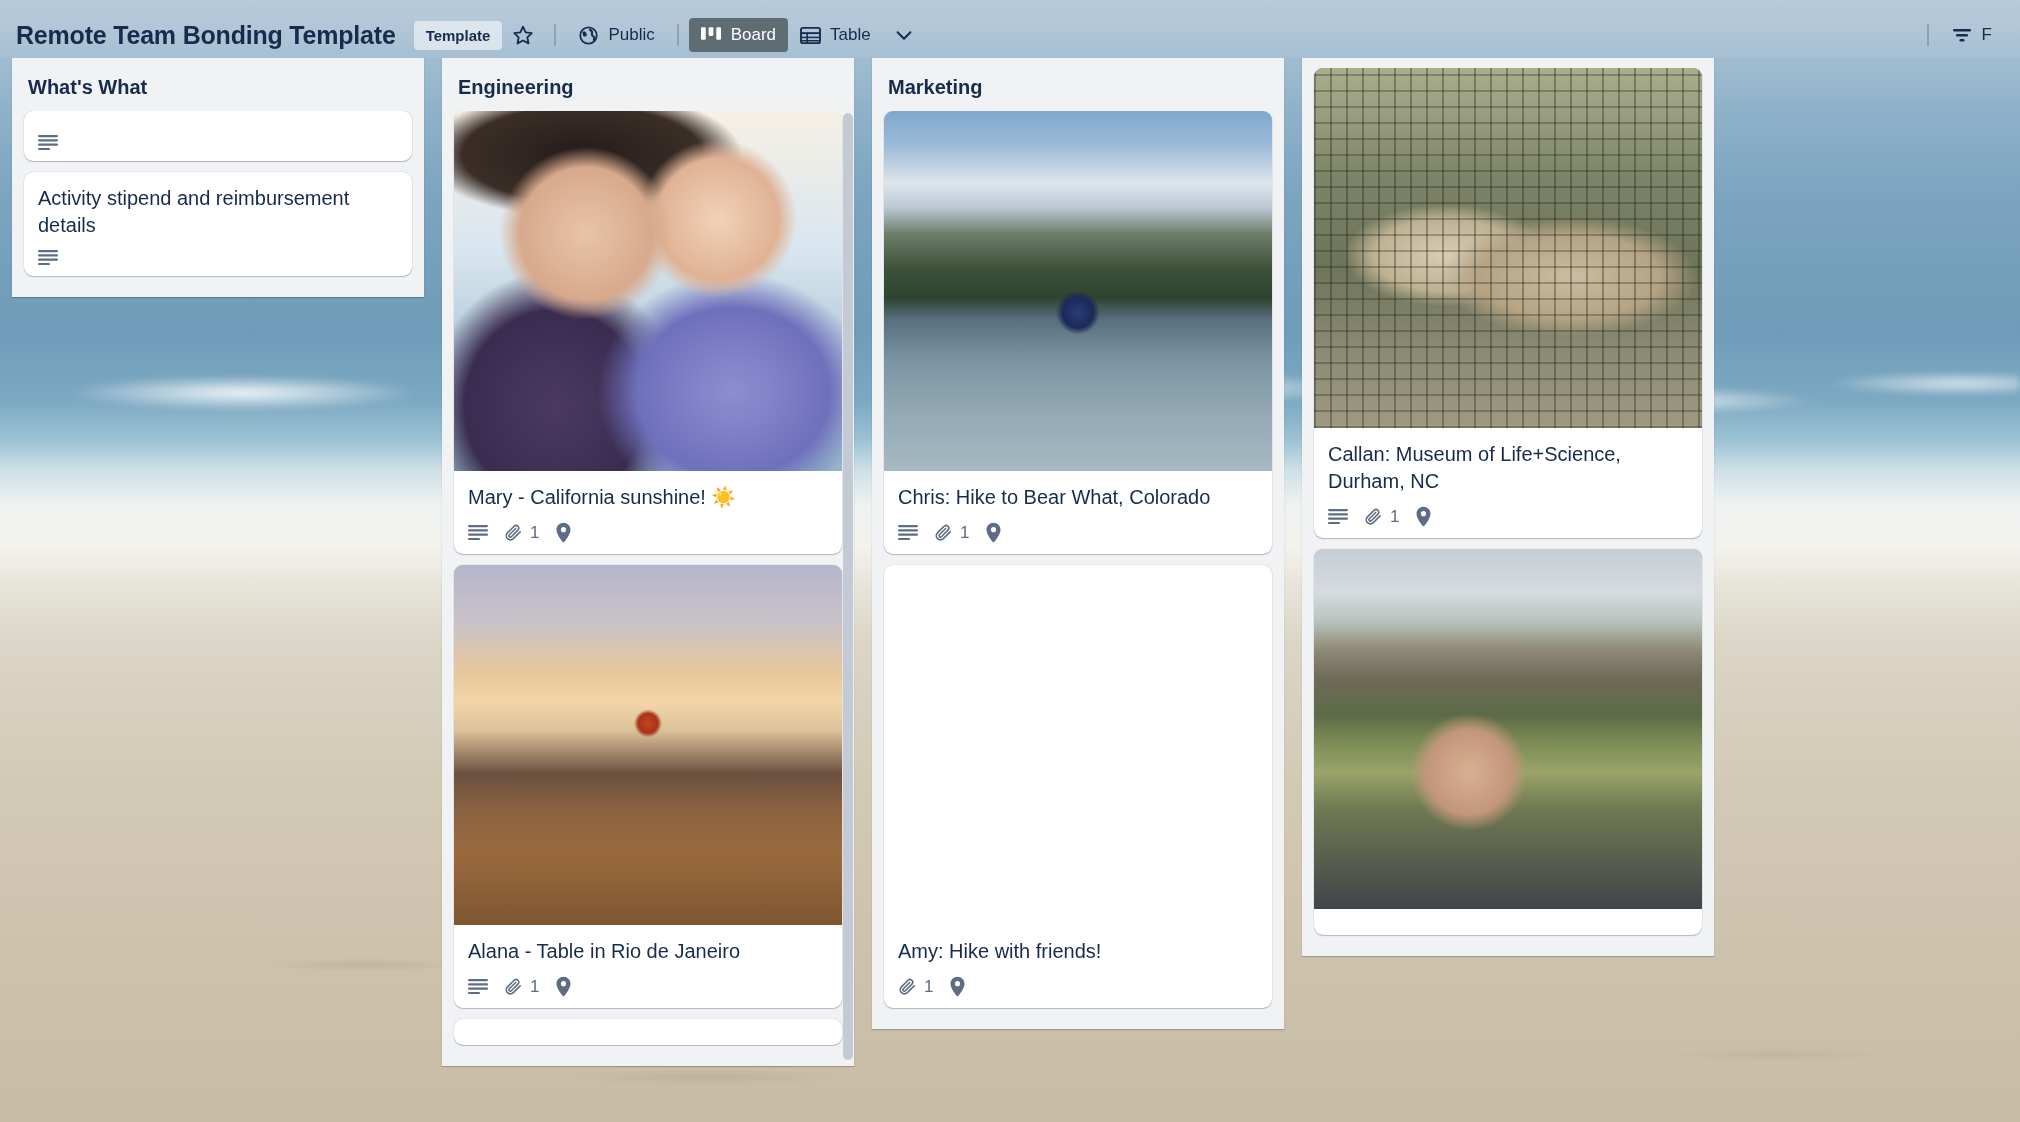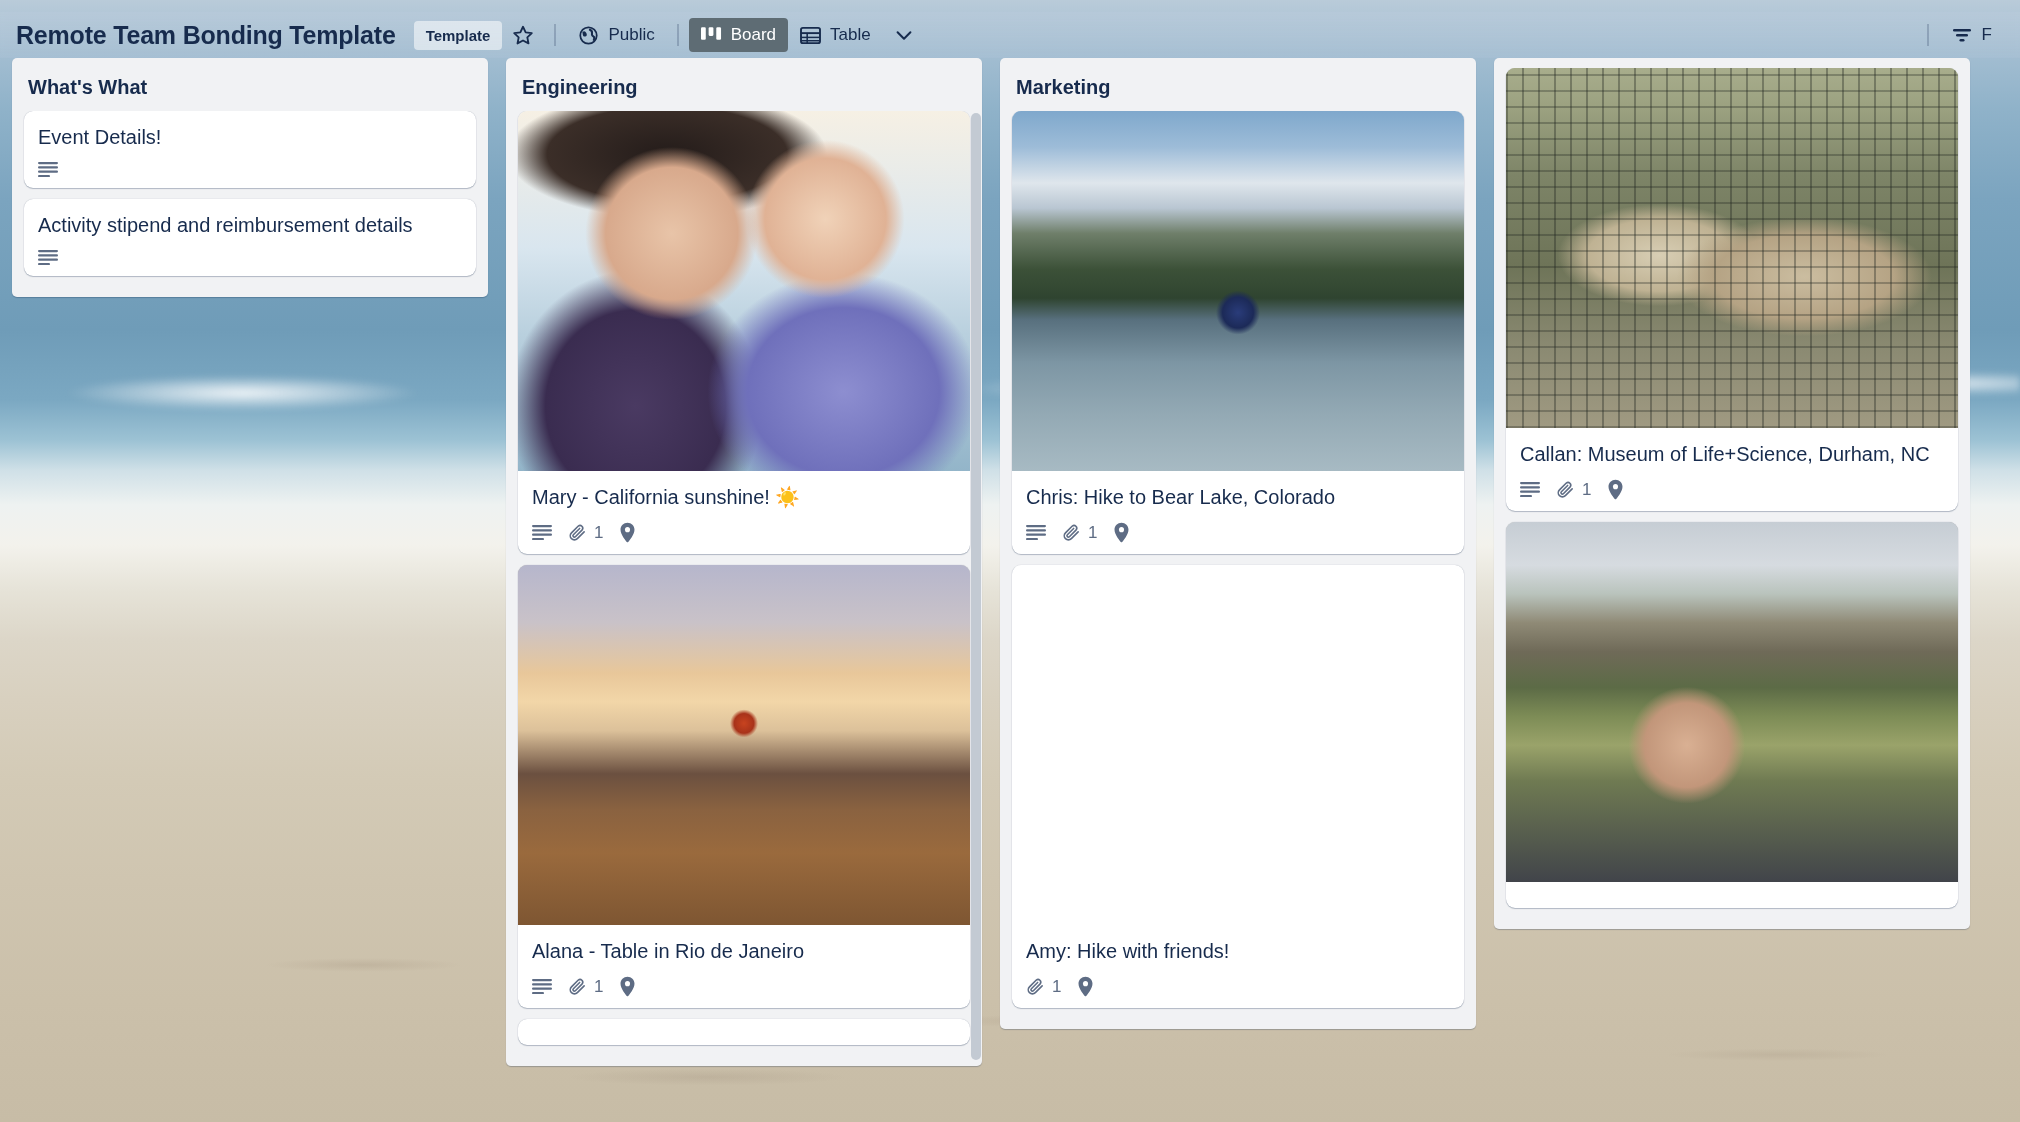--- a/index.html
+++ b/index.html
@@ -118,24 +118,24 @@
   #lists-area {
     position: absolute;
     top: 46px; left: 0; right: 0; bottom: 0;
     display: flex;
     align-items: flex-start;
     gap: 18px;
     padding: 12px 12px 0 12px;
     z-index: 10;
   }
   .list {
-    width: 476px;
+    width: 412px;
     flex: none;
     background: #f1f2f4;
-    border-radius: 5px;
+    border-radius: 0;
     padding: 10px 0 0 0;
     max-height: calc(1122px - 46px - 12px);
     display: flex;
     flex-direction: column;
     box-shadow: 0 1px 1px rgba(9,30,66,.25);
   }
   .list.shrink { 
     align-self: flex-start;
   }
   .list-title {
@@ -332,21 +332,20 @@
 
 <div id="lists-area">
 
   <section class="list shrink">
     <div class="list-title">What's What</div>
     <div class="cards">
 
 
       <article class="card">
         <div class="card-body">
-          <div class="card-title">Event Details!</div>
           <div class="card-badges">
             <span class="badge">
               <span class="ico">
                 <svg width="20" height="15" viewBox="0 0 20 15">
                   <rect x="0" y="0" width="20" height="2.2" rx="1.1" fill="#5e6c84"></rect>
                   <rect x="0" y="4.3" width="20" height="2.2" rx="1.1" fill="#5e6c84"></rect>
                   <rect x="0" y="8.6" width="20" height="2.2" rx="1.1" fill="#5e6c84"></rect>
                   <rect x="0" y="12.9" width="12" height="2.2" rx="1.1" fill="#5e6c84"></rect>
                 </svg>
               </span>
@@ -459,21 +458,21 @@
     </div>
   </section>
 
   <section class="list">
     <div class="list-title">Marketing</div>
     <div class="cards">
 
       <article class="card">
         <div class="card-cover cover-chris"></div>
         <div class="card-body">
-          <div class="card-title">Chris: Hike to Bear Lake, Colorado</div>
+          <div class="card-title">Chris: Hike to Bear What, Colorado</div>
           <div class="card-badges">
             <span class="badge">
               <span class="ico">
                 <svg width="20" height="15" viewBox="0 0 20 15">
                   <rect x="0" y="0" width="20" height="2.2" rx="1.1" fill="#5e6c84"></rect>
                   <rect x="0" y="4.3" width="20" height="2.2" rx="1.1" fill="#5e6c84"></rect>
                   <rect x="0" y="8.6" width="20" height="2.2" rx="1.1" fill="#5e6c84"></rect>
                   <rect x="0" y="12.9" width="12" height="2.2" rx="1.1" fill="#5e6c84"></rect>
                 </svg>
               </span>

